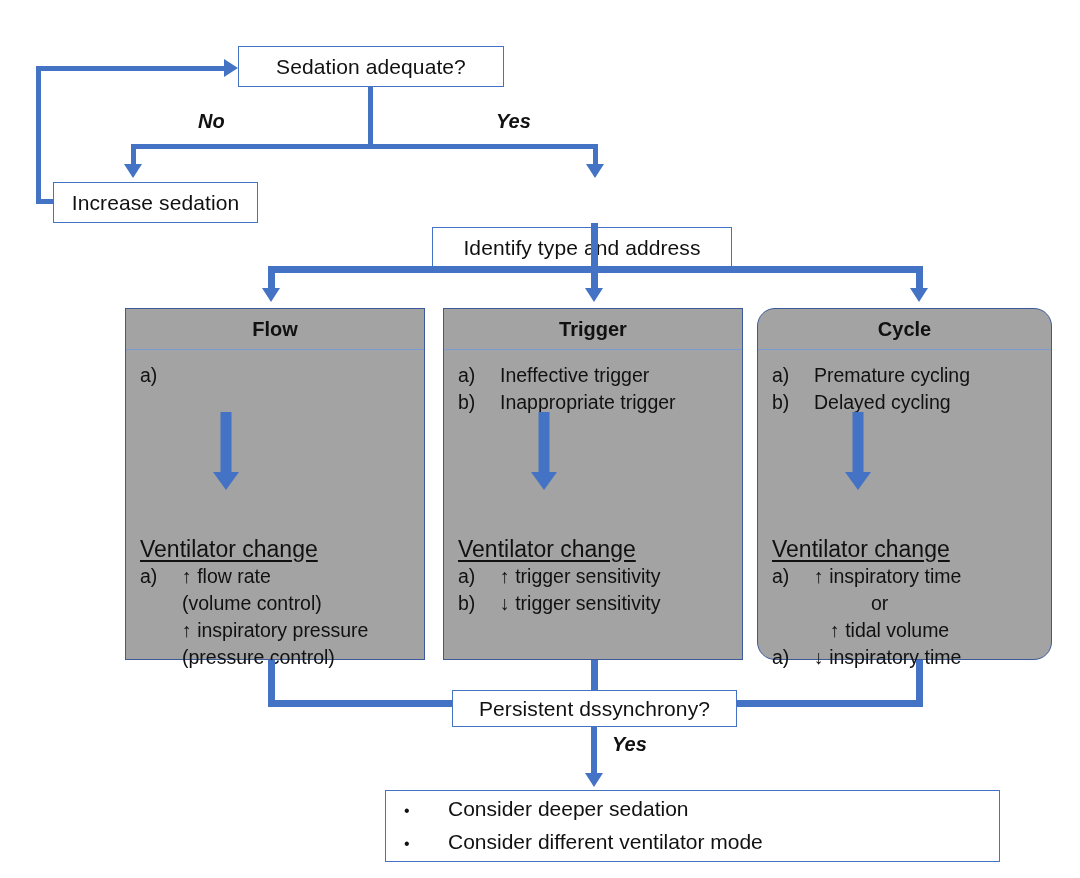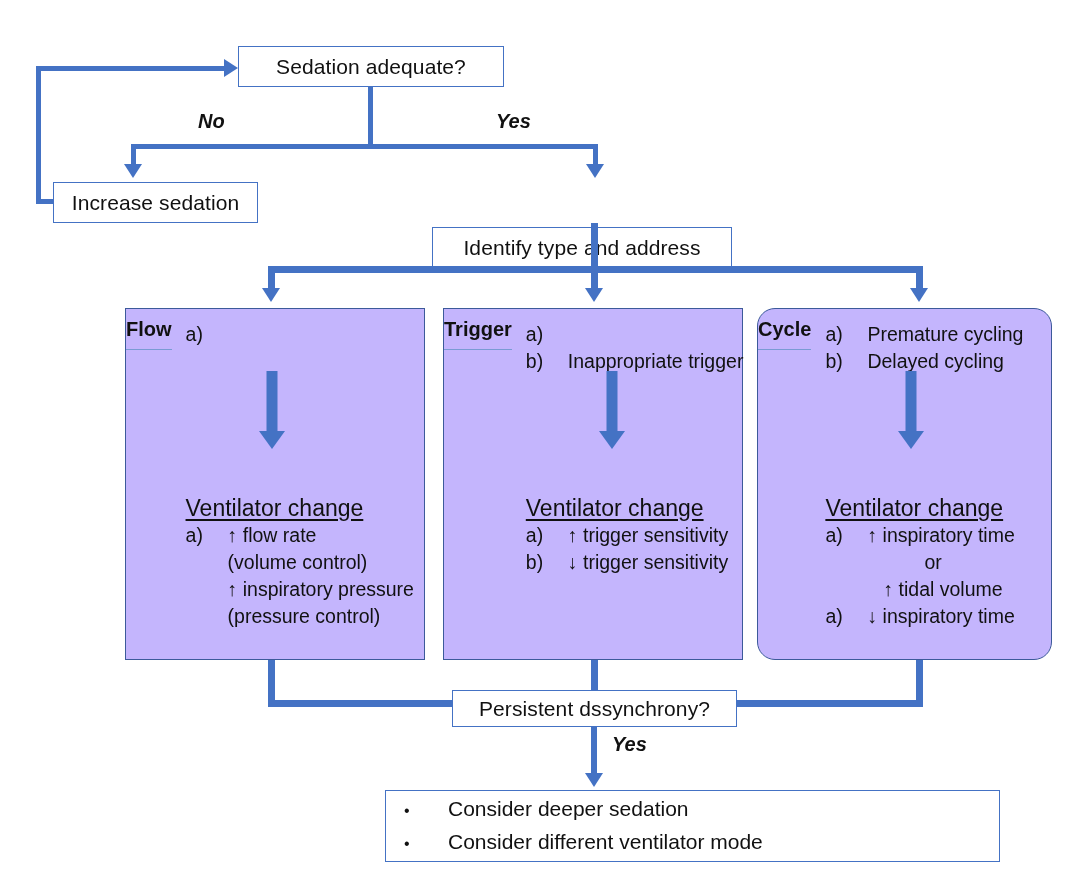--- a/index.html
+++ b/index.html
@@ -34,24 +34,24 @@
     font-weight: 400;
     letter-spacing: .1px;
     color: #111111;
     white-space: nowrap;
   }
 
   
   .card {
     position: absolute;
     box-sizing: border-box;
-    background: #c4b5fd;
+    background: #a3a3a3;
     border: 1.5px solid #3C5A9A;
     display: flex;
-    flex-direction: row;
+    flex-direction: column;
   }
   .card-head {
     height: 40px;
     flex: 0 0 40px;
     display: flex;
     align-items: center;
     justify-content: center;
     border-bottom: 1.5px solid #7A9BD4;
   }
   .card-title {
@@ -238,20 +238,21 @@
     </div>
   </div>
 
   <div class="card" style="left:443px; top:308px; width:300px; height:352px;">
     <div class="card-head">
       <span class="card-title">Trigger</span>
     </div>
     <div class="card-body">
       <div class="row">
         <span class="marker">a)</span>
+        <span class="txt">Ineffective trigger</span>
       </div>
       <div class="row">
         <span class="marker">b)</span>
         <span class="txt">Inappropriate trigger</span>
       </div>
 
       <div class="fat-arrow" style="left:85px; top:62px; width:30px; height:80px;">
         <div class="stem" style="top:0; height:62px;"></div>
         <div class="head" style="top:60px;"></div>
       </div>

